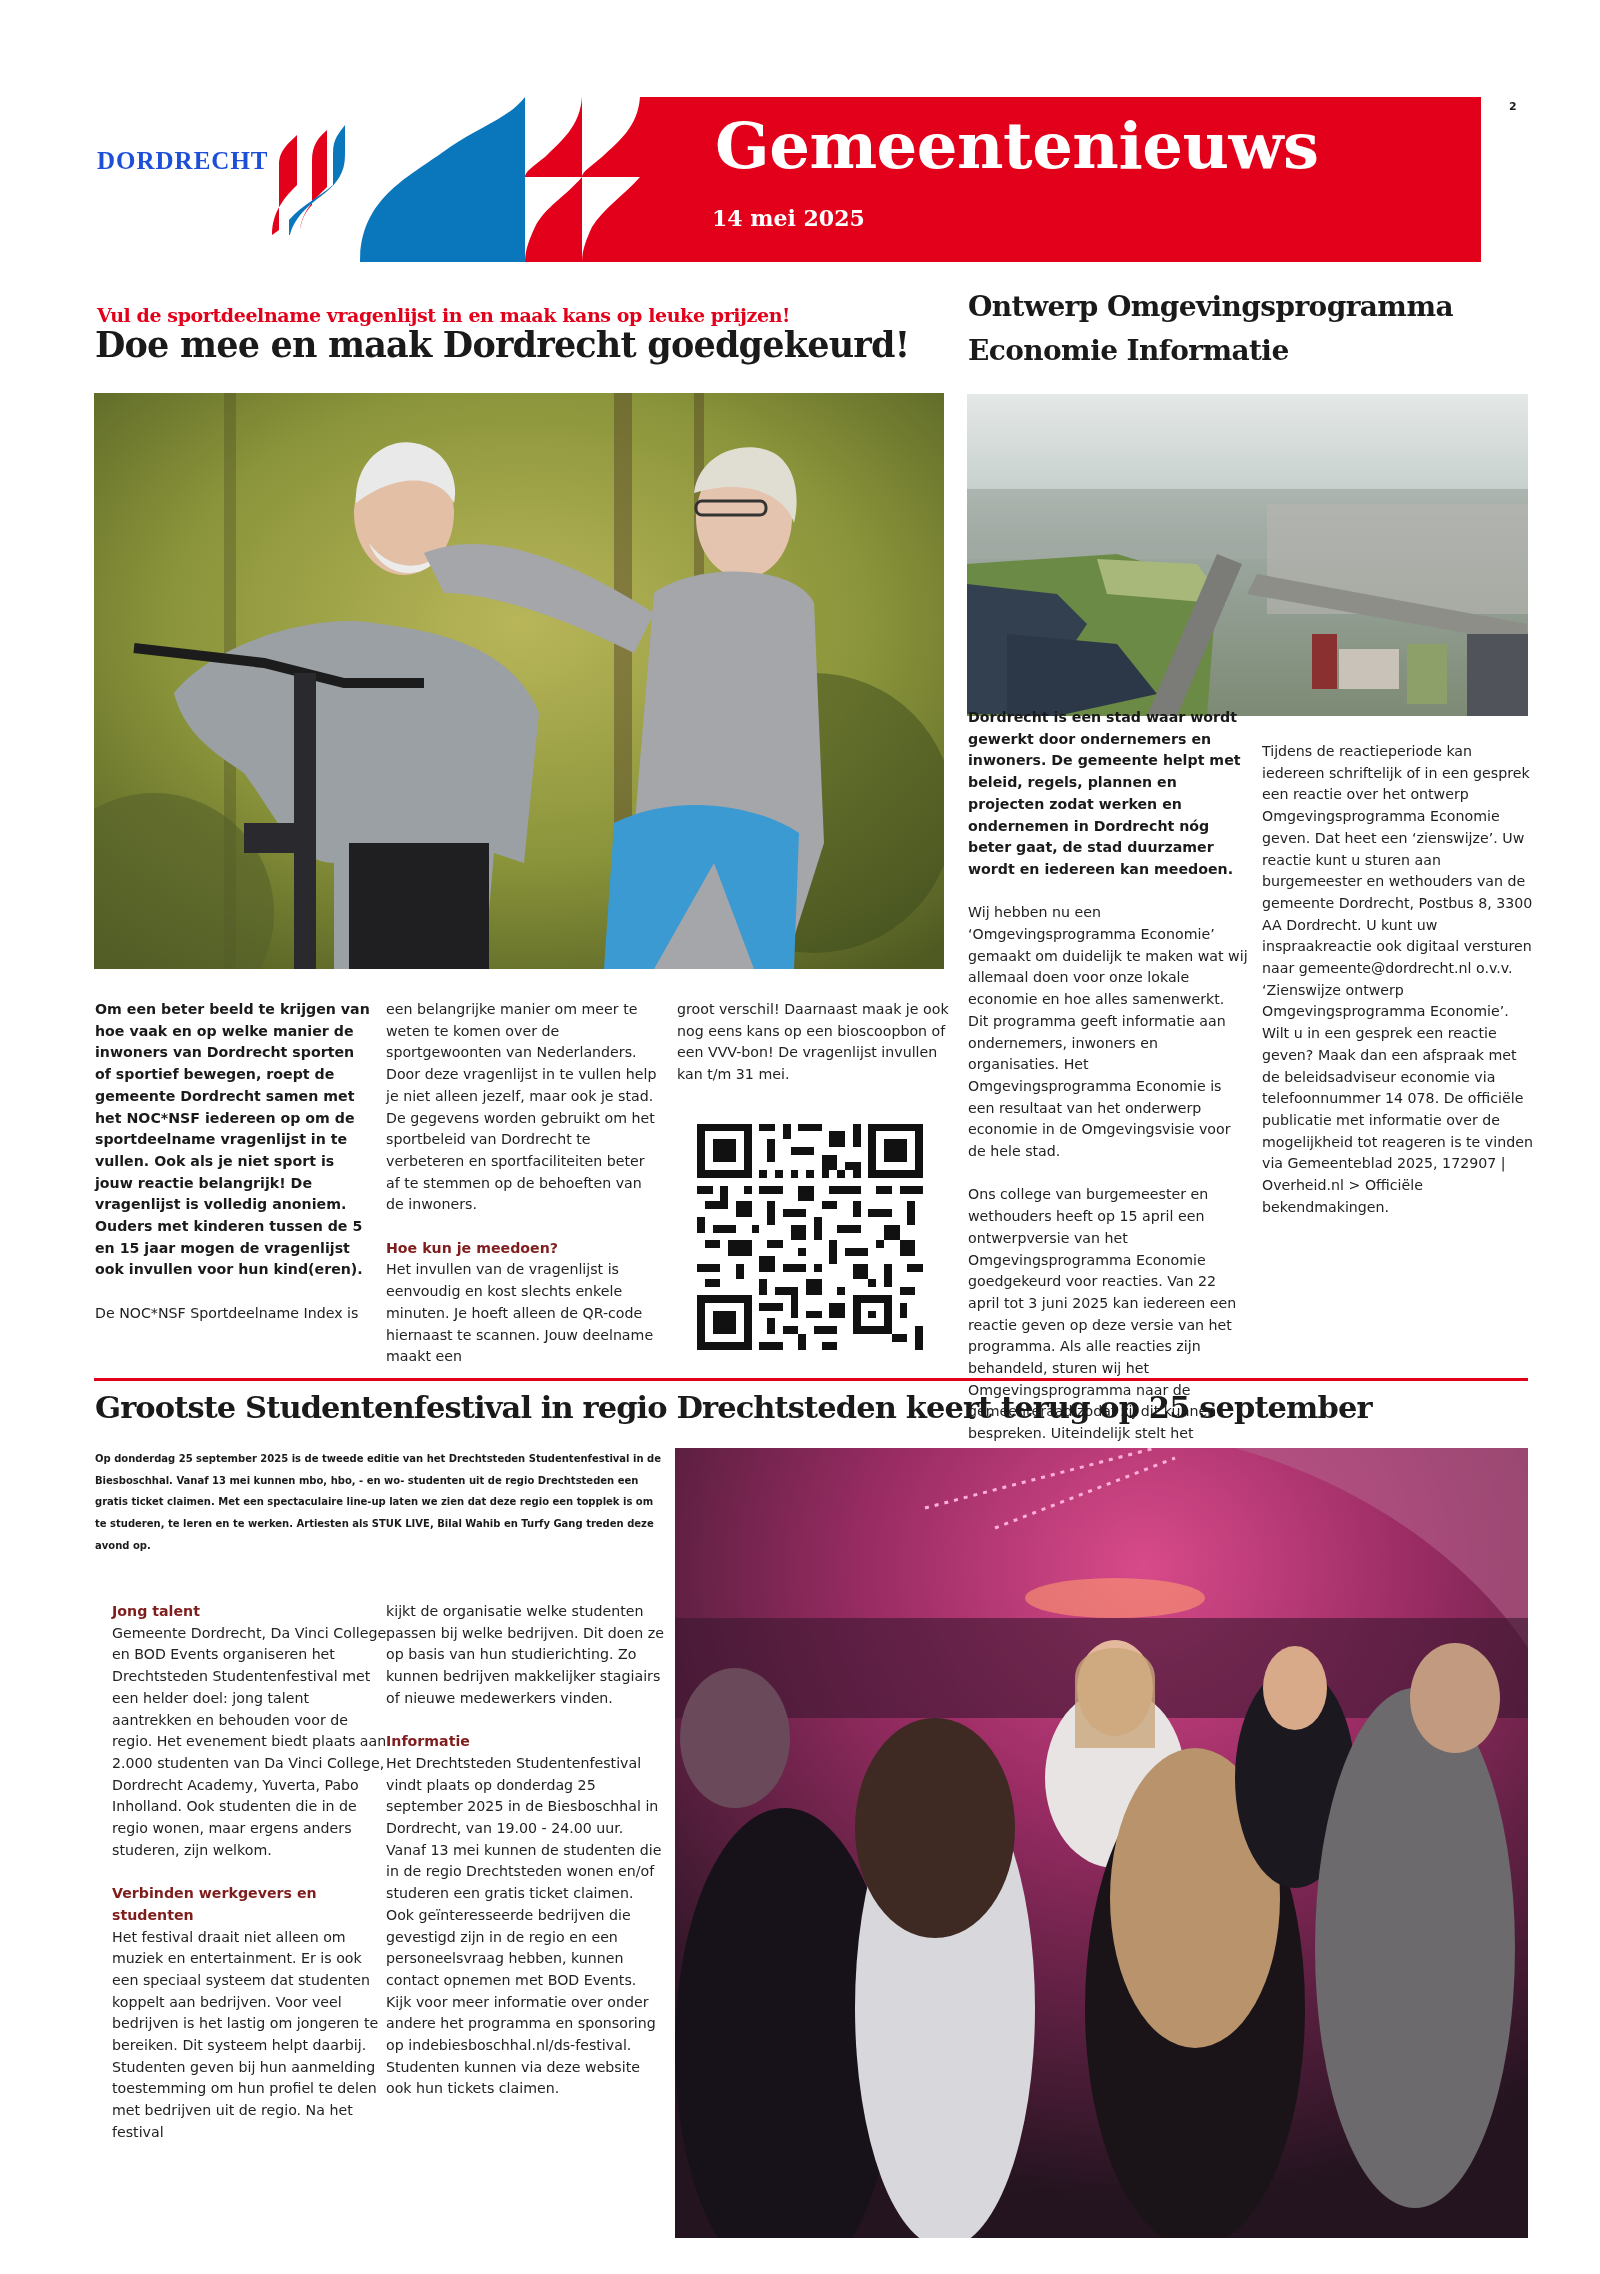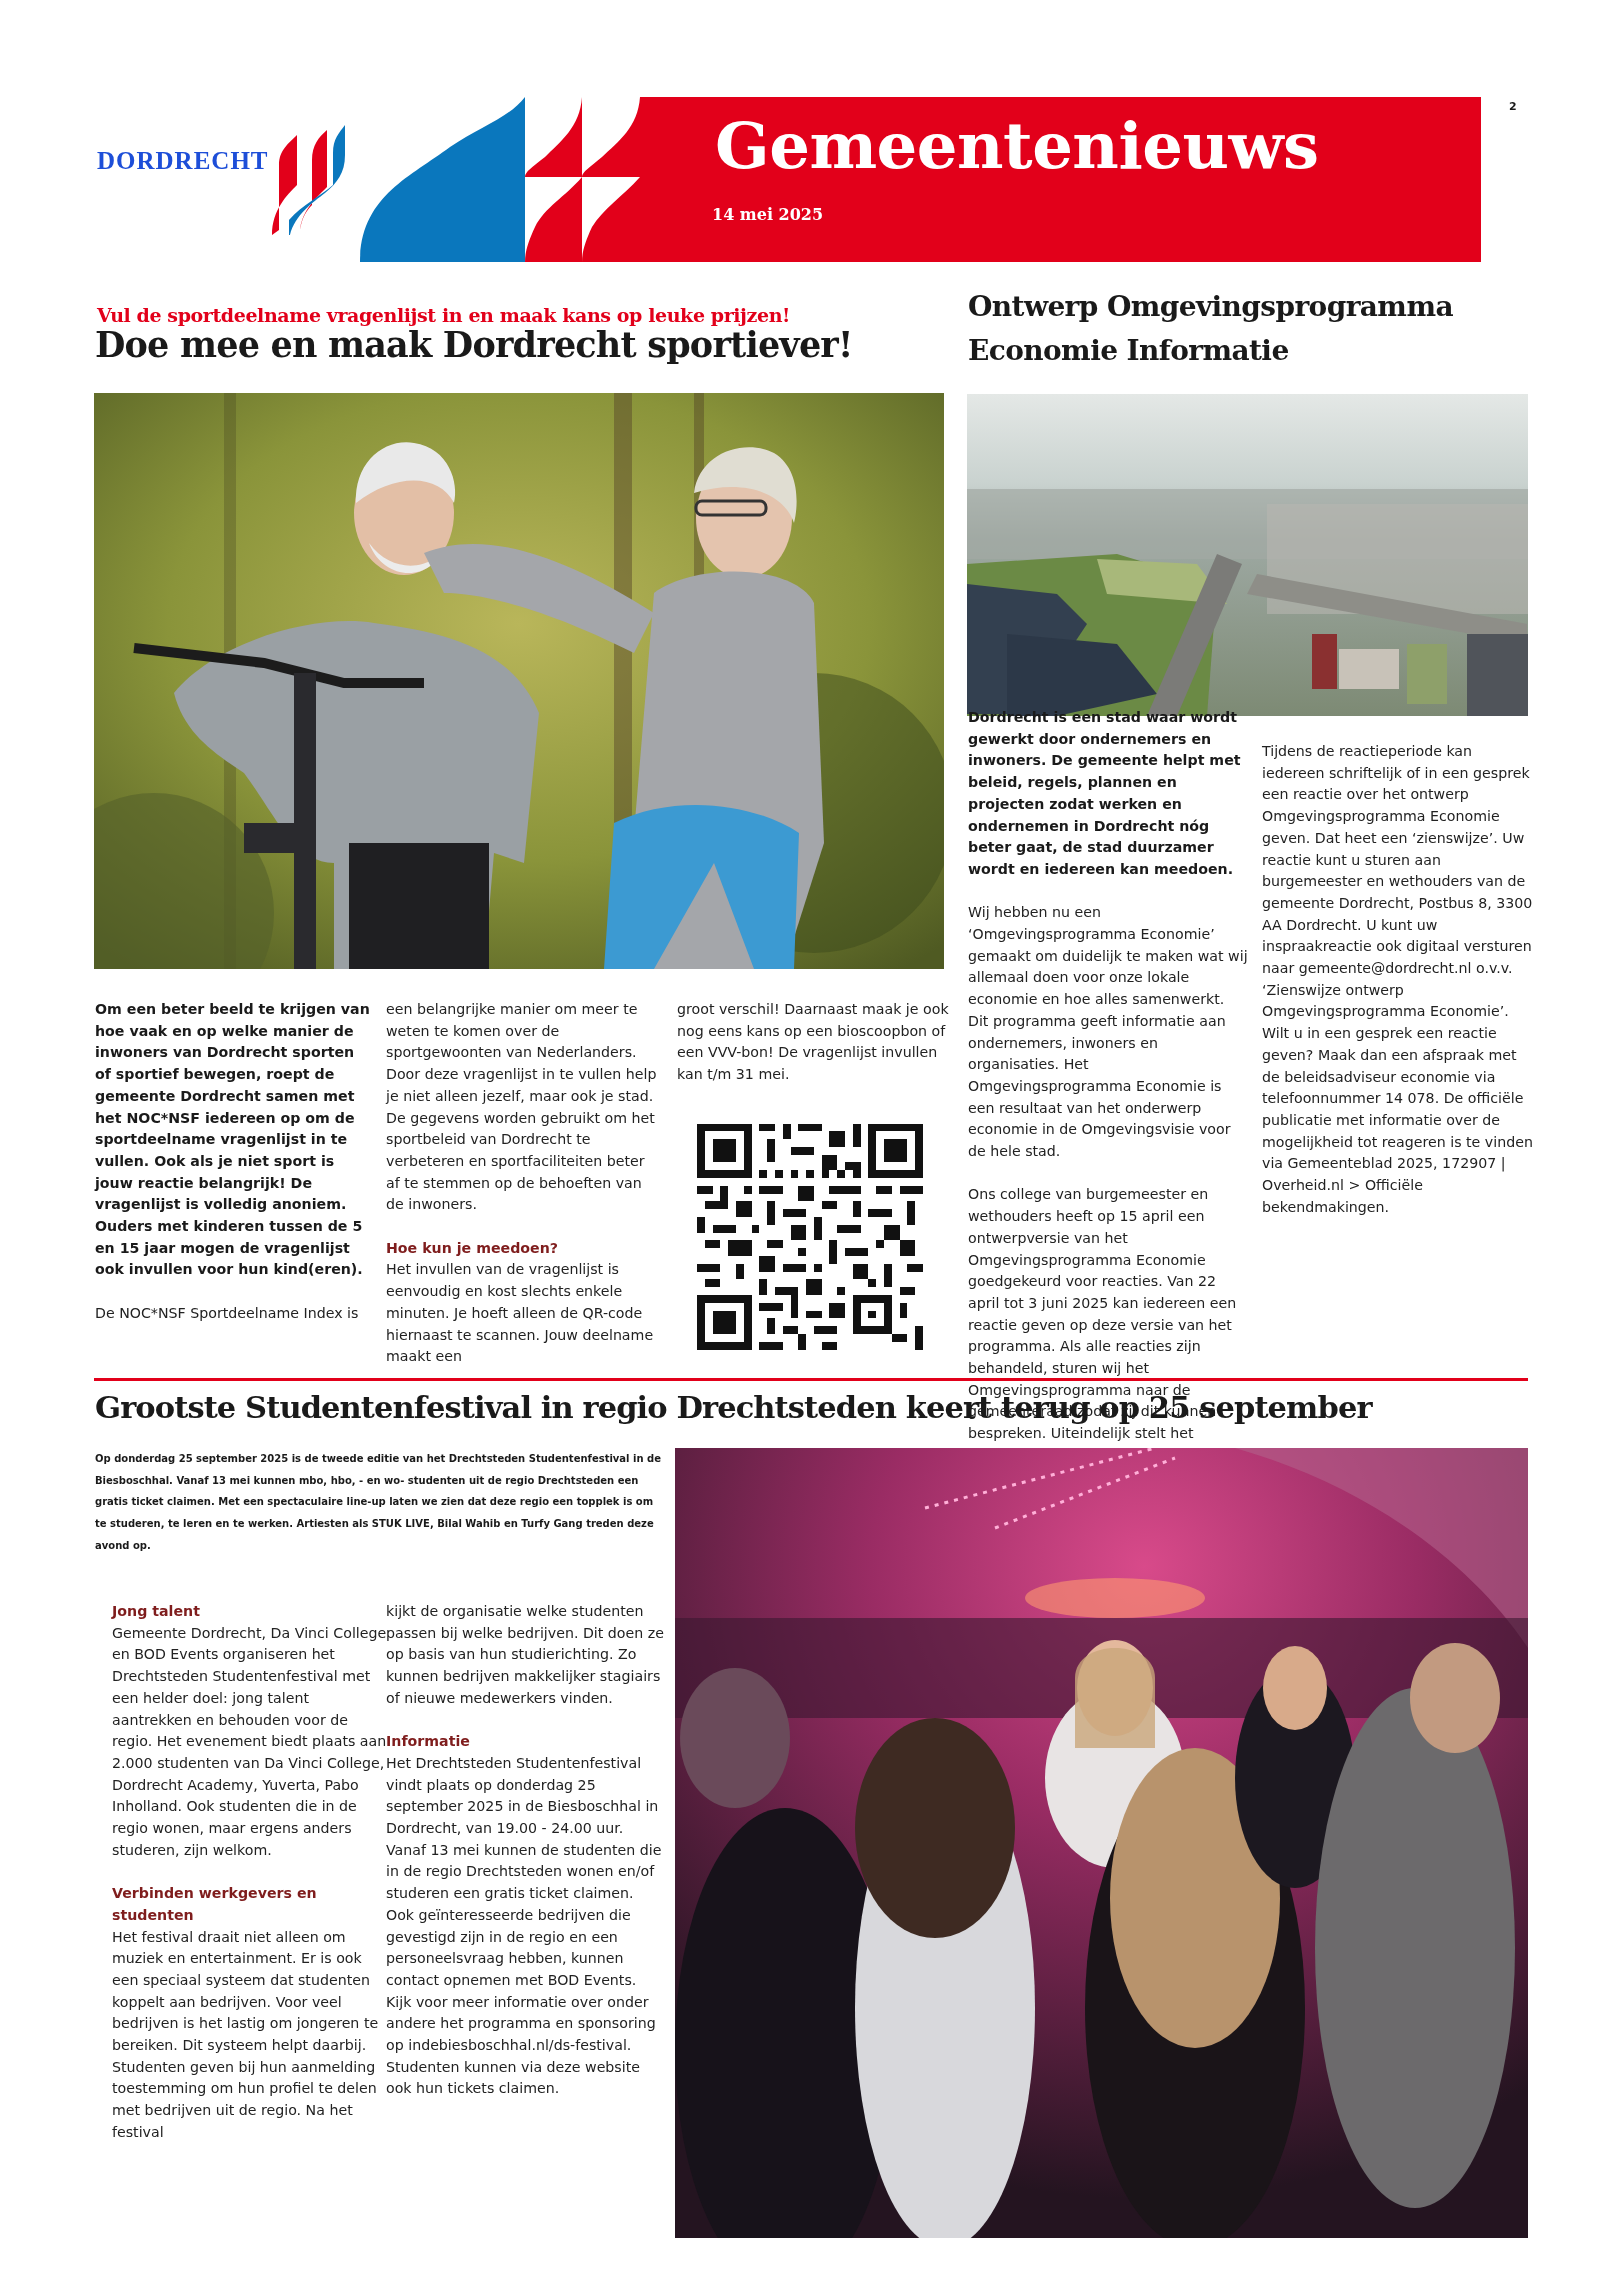--- a/index.html
+++ b/index.html
@@ -7,21 +7,21 @@
   body { position: relative; font-family: "DejaVu Sans", sans-serif; color: #1a1a1a; }
 
   .abs { position: absolute; }
 
   
   .logo-text { left: 97px; top: 147px; font-family: Liberation Serif, serif; font-weight: bold; font-size: 25px; letter-spacing: 1px; color: #1d4ed8; }
   .logo-mark { left: 267px; top: 125px; width: 80px; height: 110px; }
   .banner-shapes { left: 360px; top: 97px; width: 350px; height: 165px; }
   .masthead { left: 692px; top: 97px; width: 789px; height: 165px; background: #e2001a; }
   .masthead-title { left: 715px; top: 108px; font-family: "DejaVu Serif", serif; font-weight: bold; font-size: 64px; color: #ffffff; letter-spacing: -0.5px; }
-  .masthead-date { left: 712px; top: 205px; font-family: "DejaVu Serif", serif; font-weight: bold; font-size: 16px; color: #ffffff; }
+  .masthead-date { left: 712px; top: 205px; font-family: "DejaVu Serif", serif; font-weight: bold; font-size: 22px; color: #ffffff; }
   .page-number { left: 1509px; top: 100px; font-size: 11px; font-weight: bold; color: #1a1a1a; }
 
   
   .kicker { left: 97px; top: 304px; font-family: "DejaVu Serif", serif; font-weight: bold; font-size: 19px; color: #e2001a; letter-spacing: -0.4px; }
   .headline-1 { left: 95px; top: 324px; font-family: "DejaVu Serif", serif; font-weight: bold; font-size: 35px; color: #1a1a1a; letter-spacing: -0.8px; }
   .photo-couple { left: 94px; top: 393px; width: 850px; height: 576px; overflow: hidden; background: #8c9a3c; }
 
   .col { font-size: 14.2px; line-height: 21.7px; color: #222; }
   .col p { margin-bottom: 21.7px; }
   .col p:last-child { margin-bottom: 0; }
@@ -68,21 +68,21 @@
   <path d="M280 0 C278 30 258 45 242 60 C230 70 222 75 222 80 L222 0 Z" fill="#ffffff"></path>
   <path d="M280 0 L350 0 C335 25 315 40 300 55 C288 67 282 75 280 80 Z" fill="#ffffff" opacity="0"></path>
 </svg>
 
 <div class="abs masthead"></div>
 <div class="abs masthead-title">Gemeentenieuws</div>
 <div class="abs masthead-date">14 mei 2025</div>
 <div class="abs page-number">2</div>
 
 <div class="abs kicker">Vul de sportdeelname vragenlijst in en maak kans op leuke prijzen!</div>
-<div class="abs headline-1">Doe mee en maak Dordrecht sportiever!</div>
+<div class="abs headline-1">Doe mee en maak Dordrecht goedgekeurd!</div>
 
 <div class="abs photo-couple">
   <svg width="850" height="576" viewBox="0 0 850 576">
     <defs>
       <radialGradient id="bg1" cx="50%" cy="40%" r="75%">
         <stop offset="0%" stop-color="#b9b65a"></stop>
         <stop offset="55%" stop-color="#8a943a"></stop>
         <stop offset="100%" stop-color="#4f5a22"></stop>
       </radialGradient>
     </defs>

